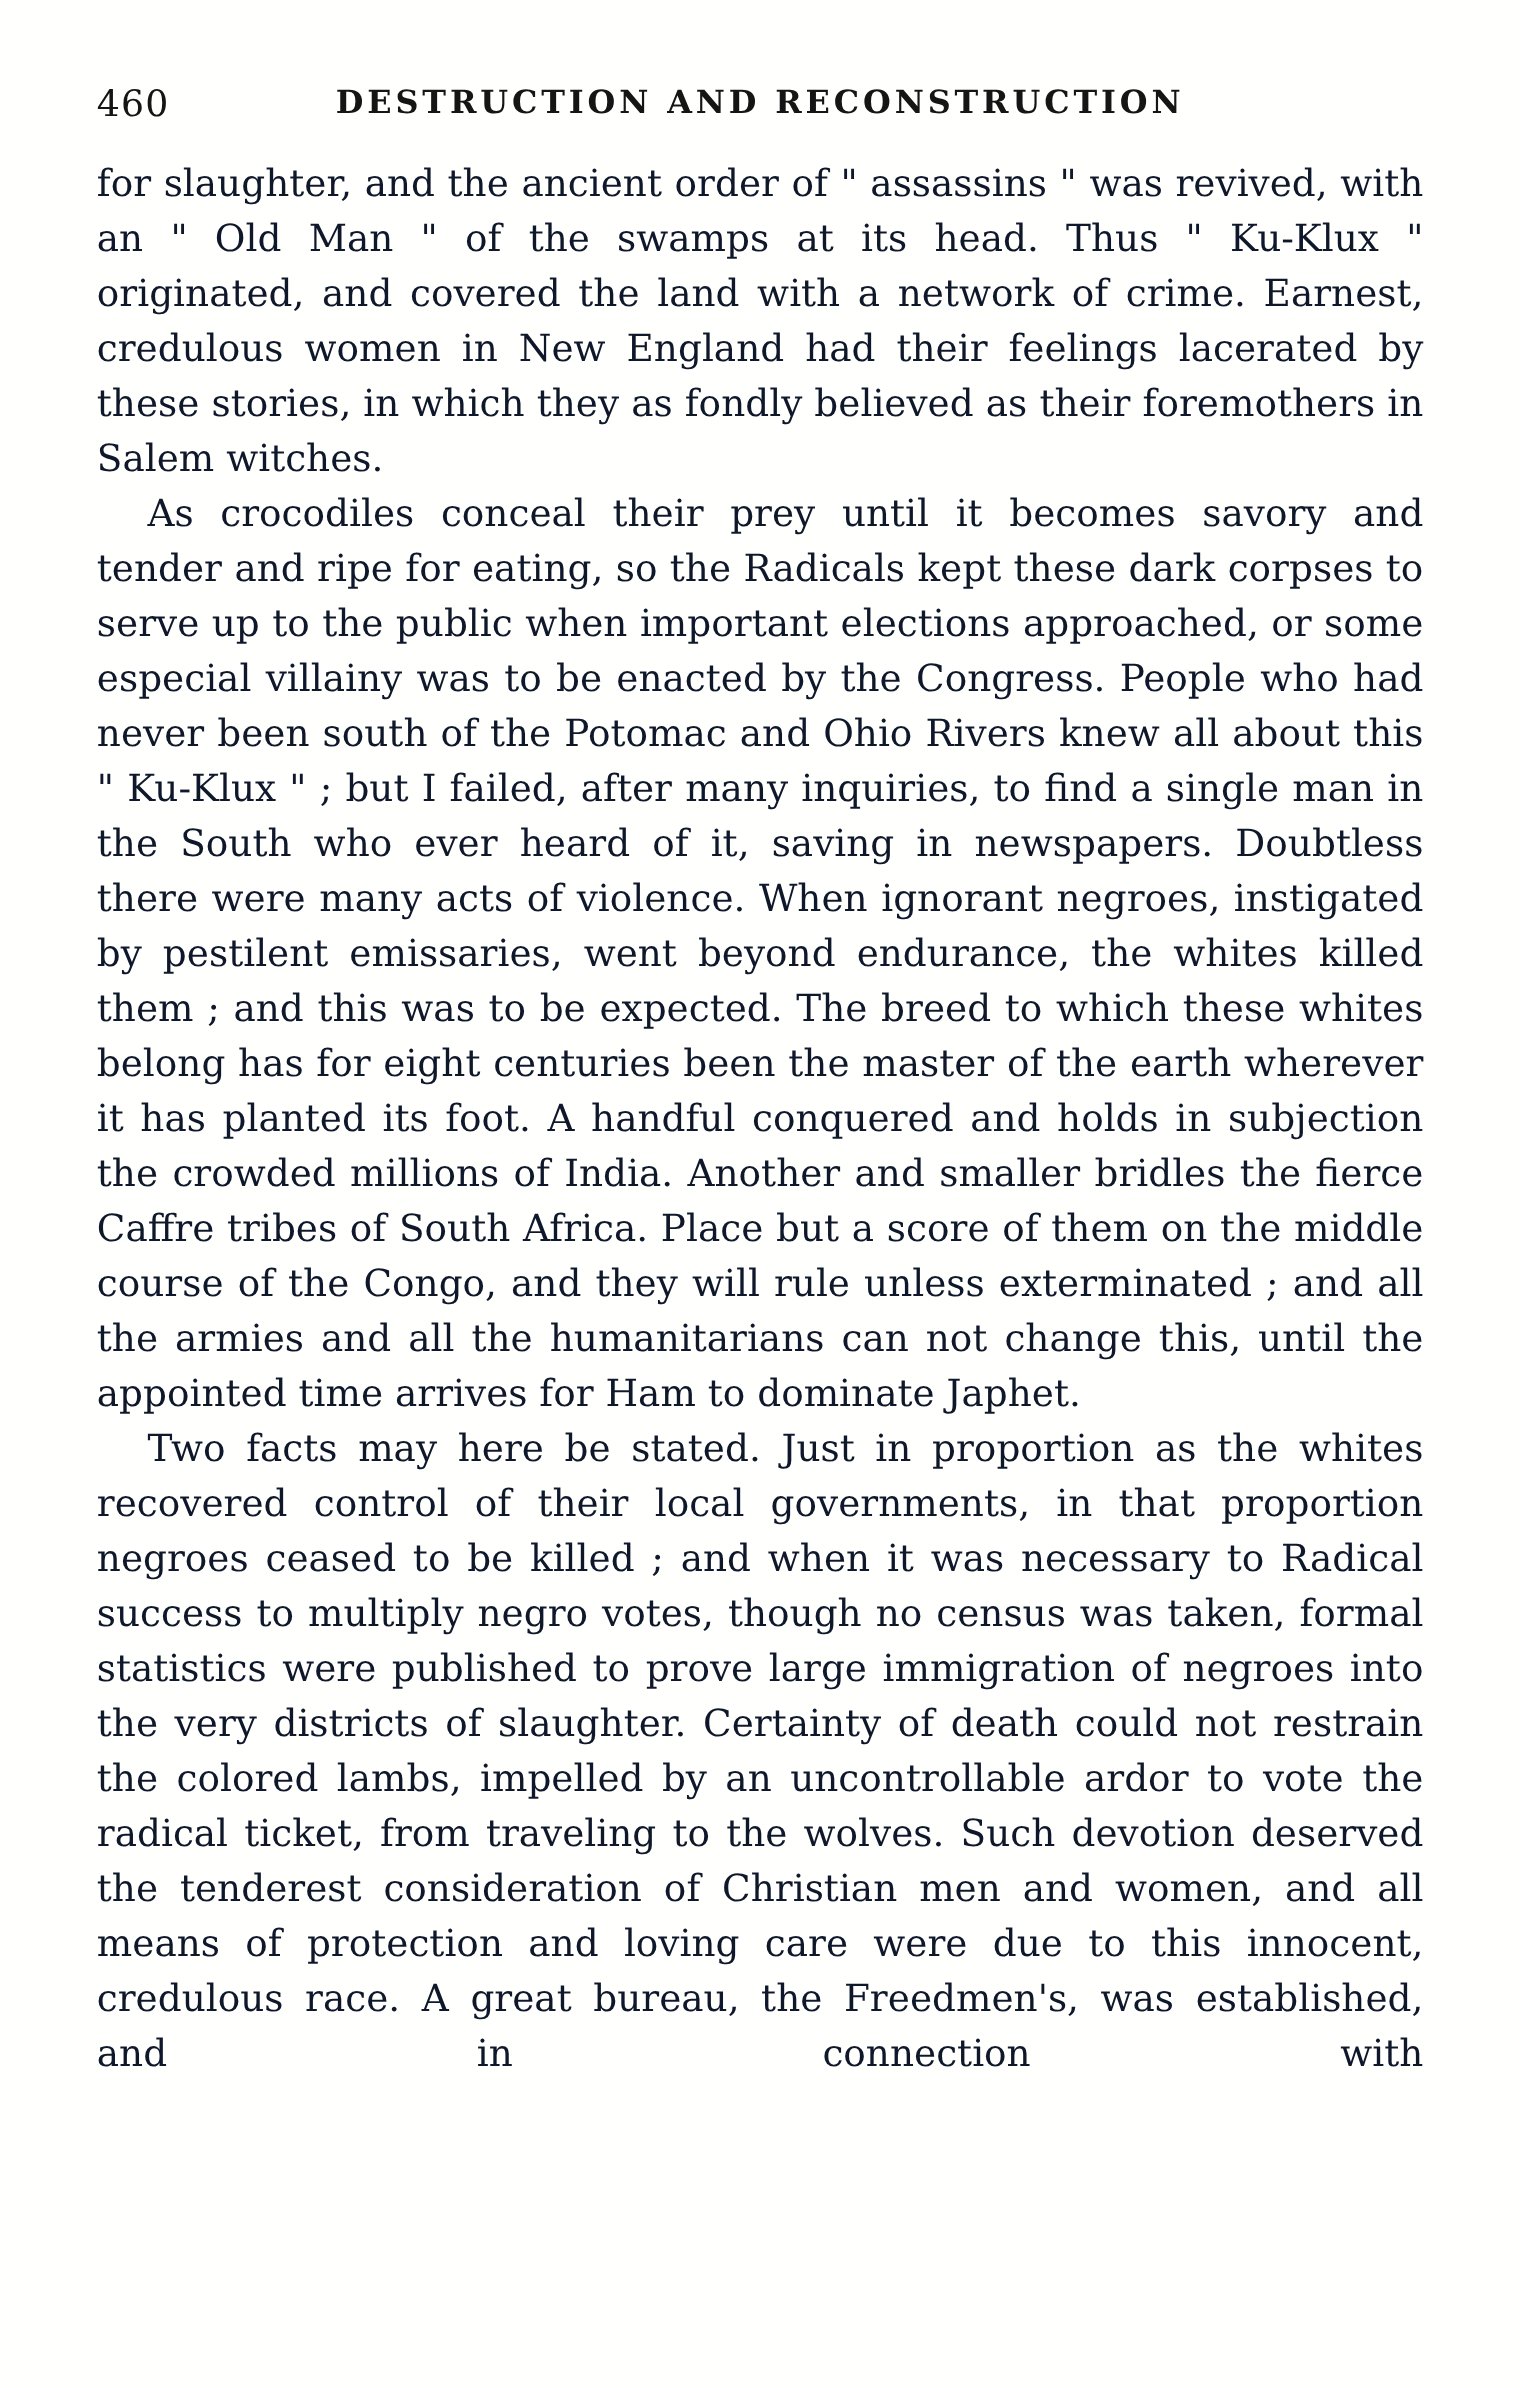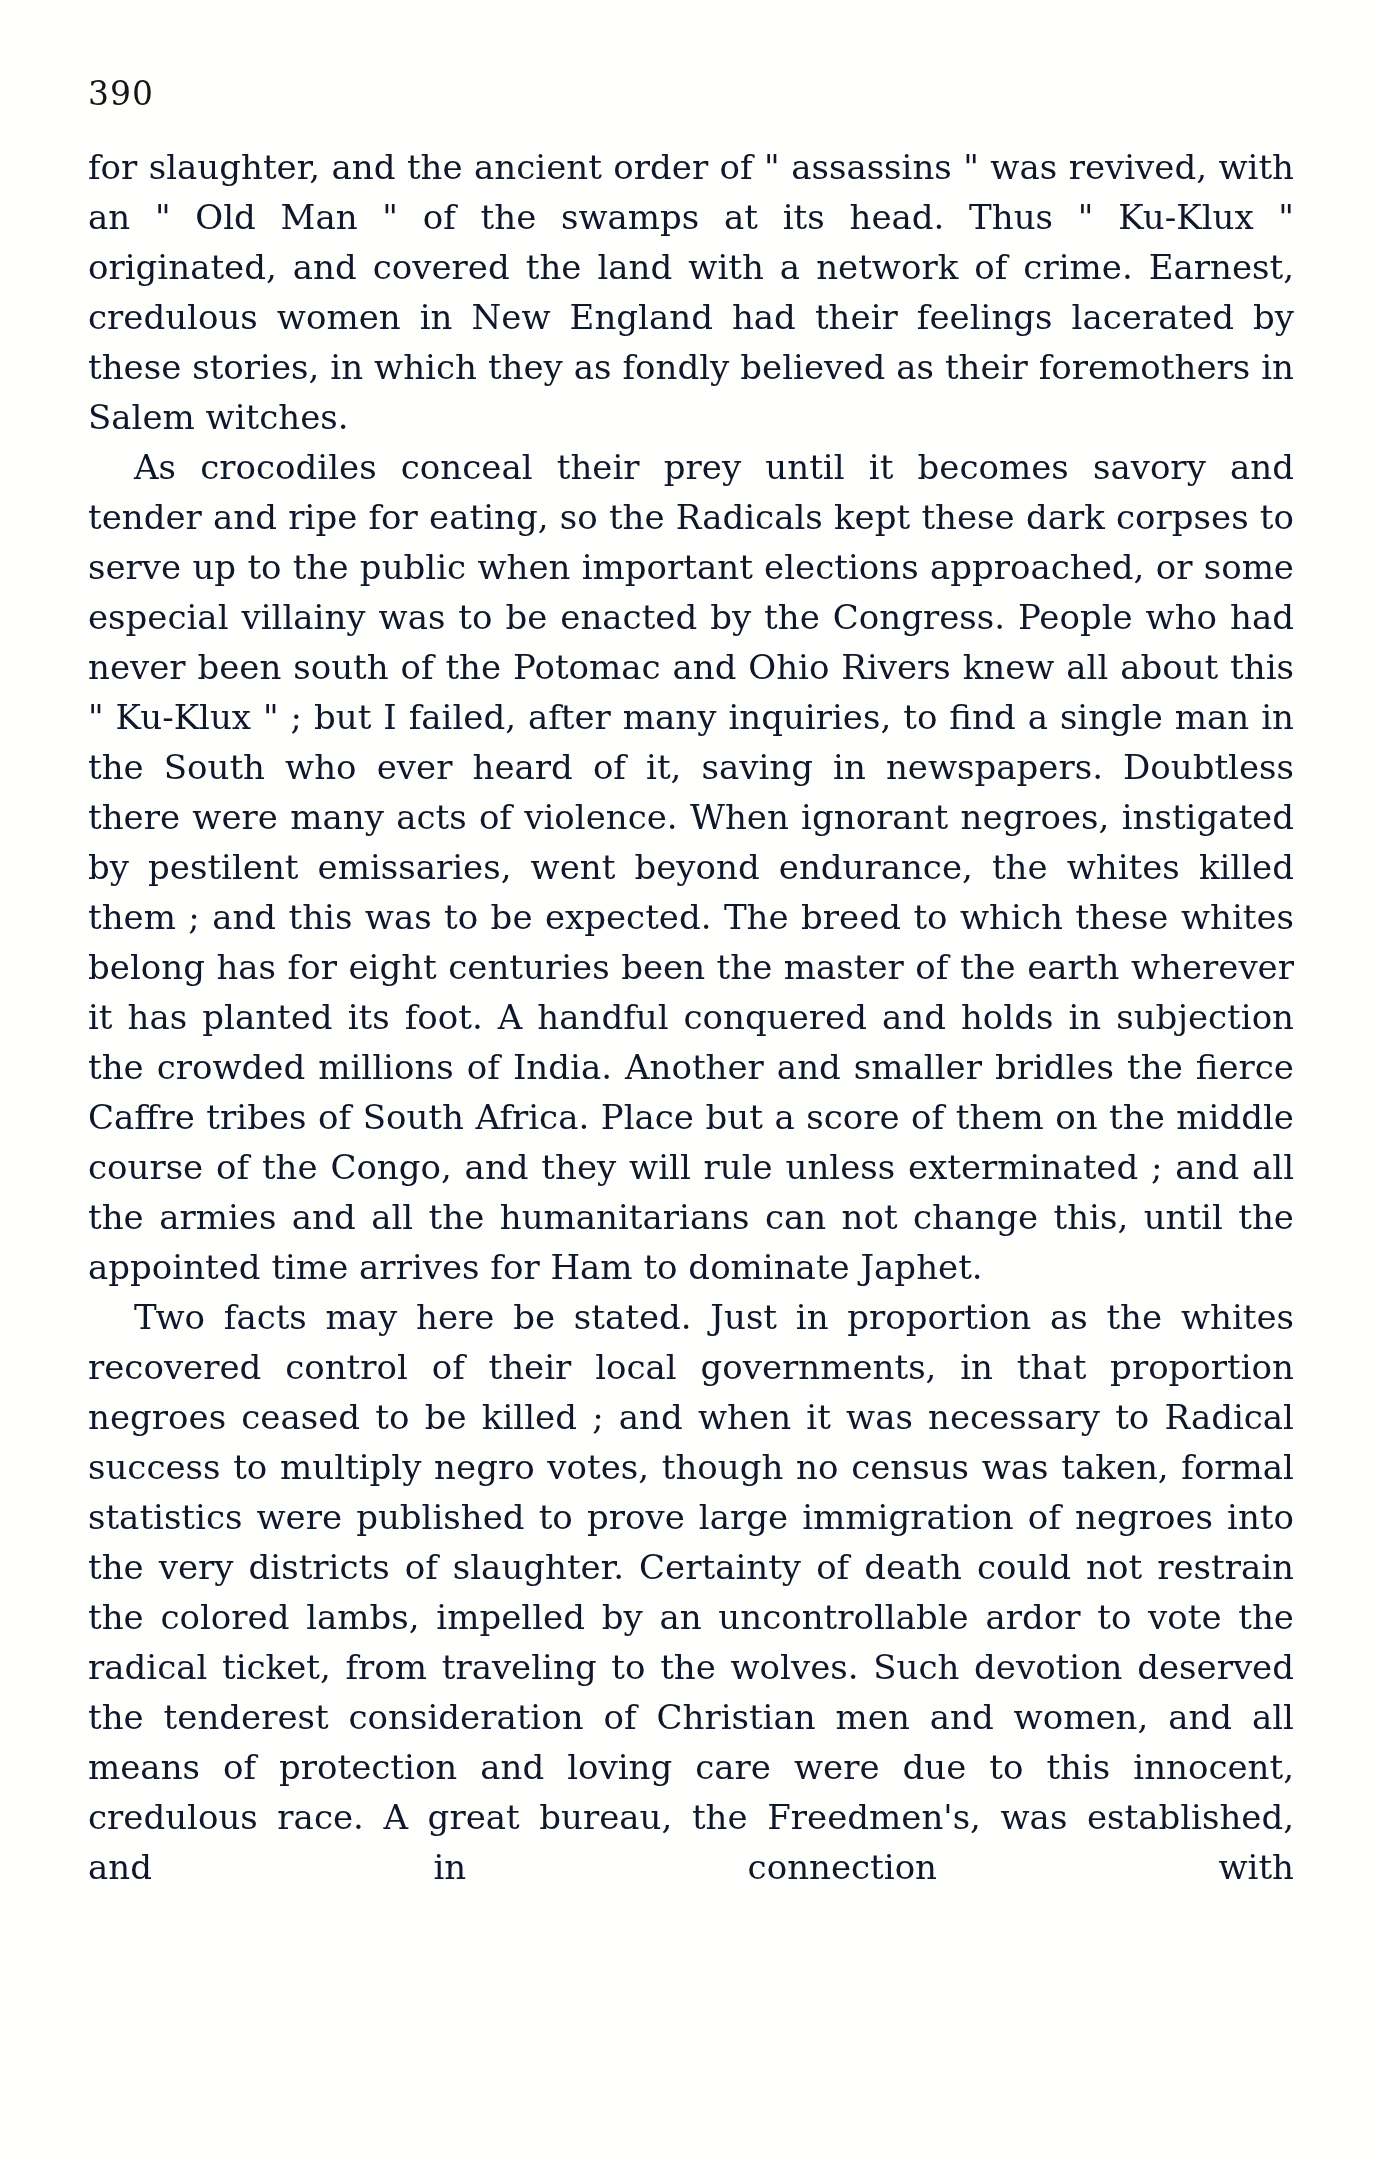--- a/index.html
+++ b/index.html
@@ -54,21 +54,22 @@
   .text-column p.justify-last {
     text-align-last: justify;
   }
 </style>
 </head>
 <body>
 
 <div class="page">
 
   <header class="page-header">
-    <span class="page-number">390</span>
+    <span class="page-number">460</span>
+    <span class="running-head">DESTRUCTION AND RECONSTRUCTION</span>
   </header>
 
   <main class="text-column">
     <p>for slaughter, and the ancient order of "&nbsp;assassins&nbsp;" was revived, with an "&nbsp;Old Man&nbsp;" of the swamps at its head. Thus "&nbsp;Ku-Klux&nbsp;" originated, and covered the land with a network of crime. Earnest, credulous women in New England had their feelings lacerated by these stories, in which they as fondly believed as their foremothers in Salem witches.</p>
     <p class="indent">As crocodiles conceal their prey until it becomes savory and tender and ripe for eating, so the Radicals kept these dark corpses to serve up to the public when important elections approached, or some especial villainy was to be enacted by the Congress. People who had never been south of the Potomac and Ohio Rivers knew all about this "&nbsp;Ku-Klux&nbsp;"&nbsp;; but I failed, after many inquiries, to find a single man in the South who ever heard of it, saving in newspapers. Doubtless there were many acts of violence. When ignorant negroes, instigated by pestilent emissaries, went beyond endurance, the whites killed them&nbsp;; and this was to be expected. The breed to which these whites belong has for eight centuries been the master of the earth wherever it has planted its foot. A handful conquered and holds in subjection the crowded millions of India. Another and smaller bridles the fierce Caffre tribes of South Africa. Place but a score of them on the middle course of the Congo, and they will rule unless exterminated&nbsp;; and all the armies and all the humanitarians can not change this, until the appointed time arrives for Ham to dominate Japhet.</p>
     <p class="indent justify-last">Two facts may here be stated. Just in proportion as the whites recovered control of their local governments, in that proportion negroes ceased to be killed&nbsp;; and when it was necessary to Radical success to multiply negro votes, though no census was taken, formal statistics were published to prove large immigration of negroes into the very districts of slaughter. Certainty of death could not restrain the colored lambs, impelled by an uncontrollable ardor to vote the radical ticket, from traveling to the wolves. Such devotion deserved the tenderest consideration of Christian men and women, and all means of protection and loving care were due to this innocent, credulous race. A great bureau, the Freedmen's, was established, and in connection with</p>
   </main>
 
 </div>
 

